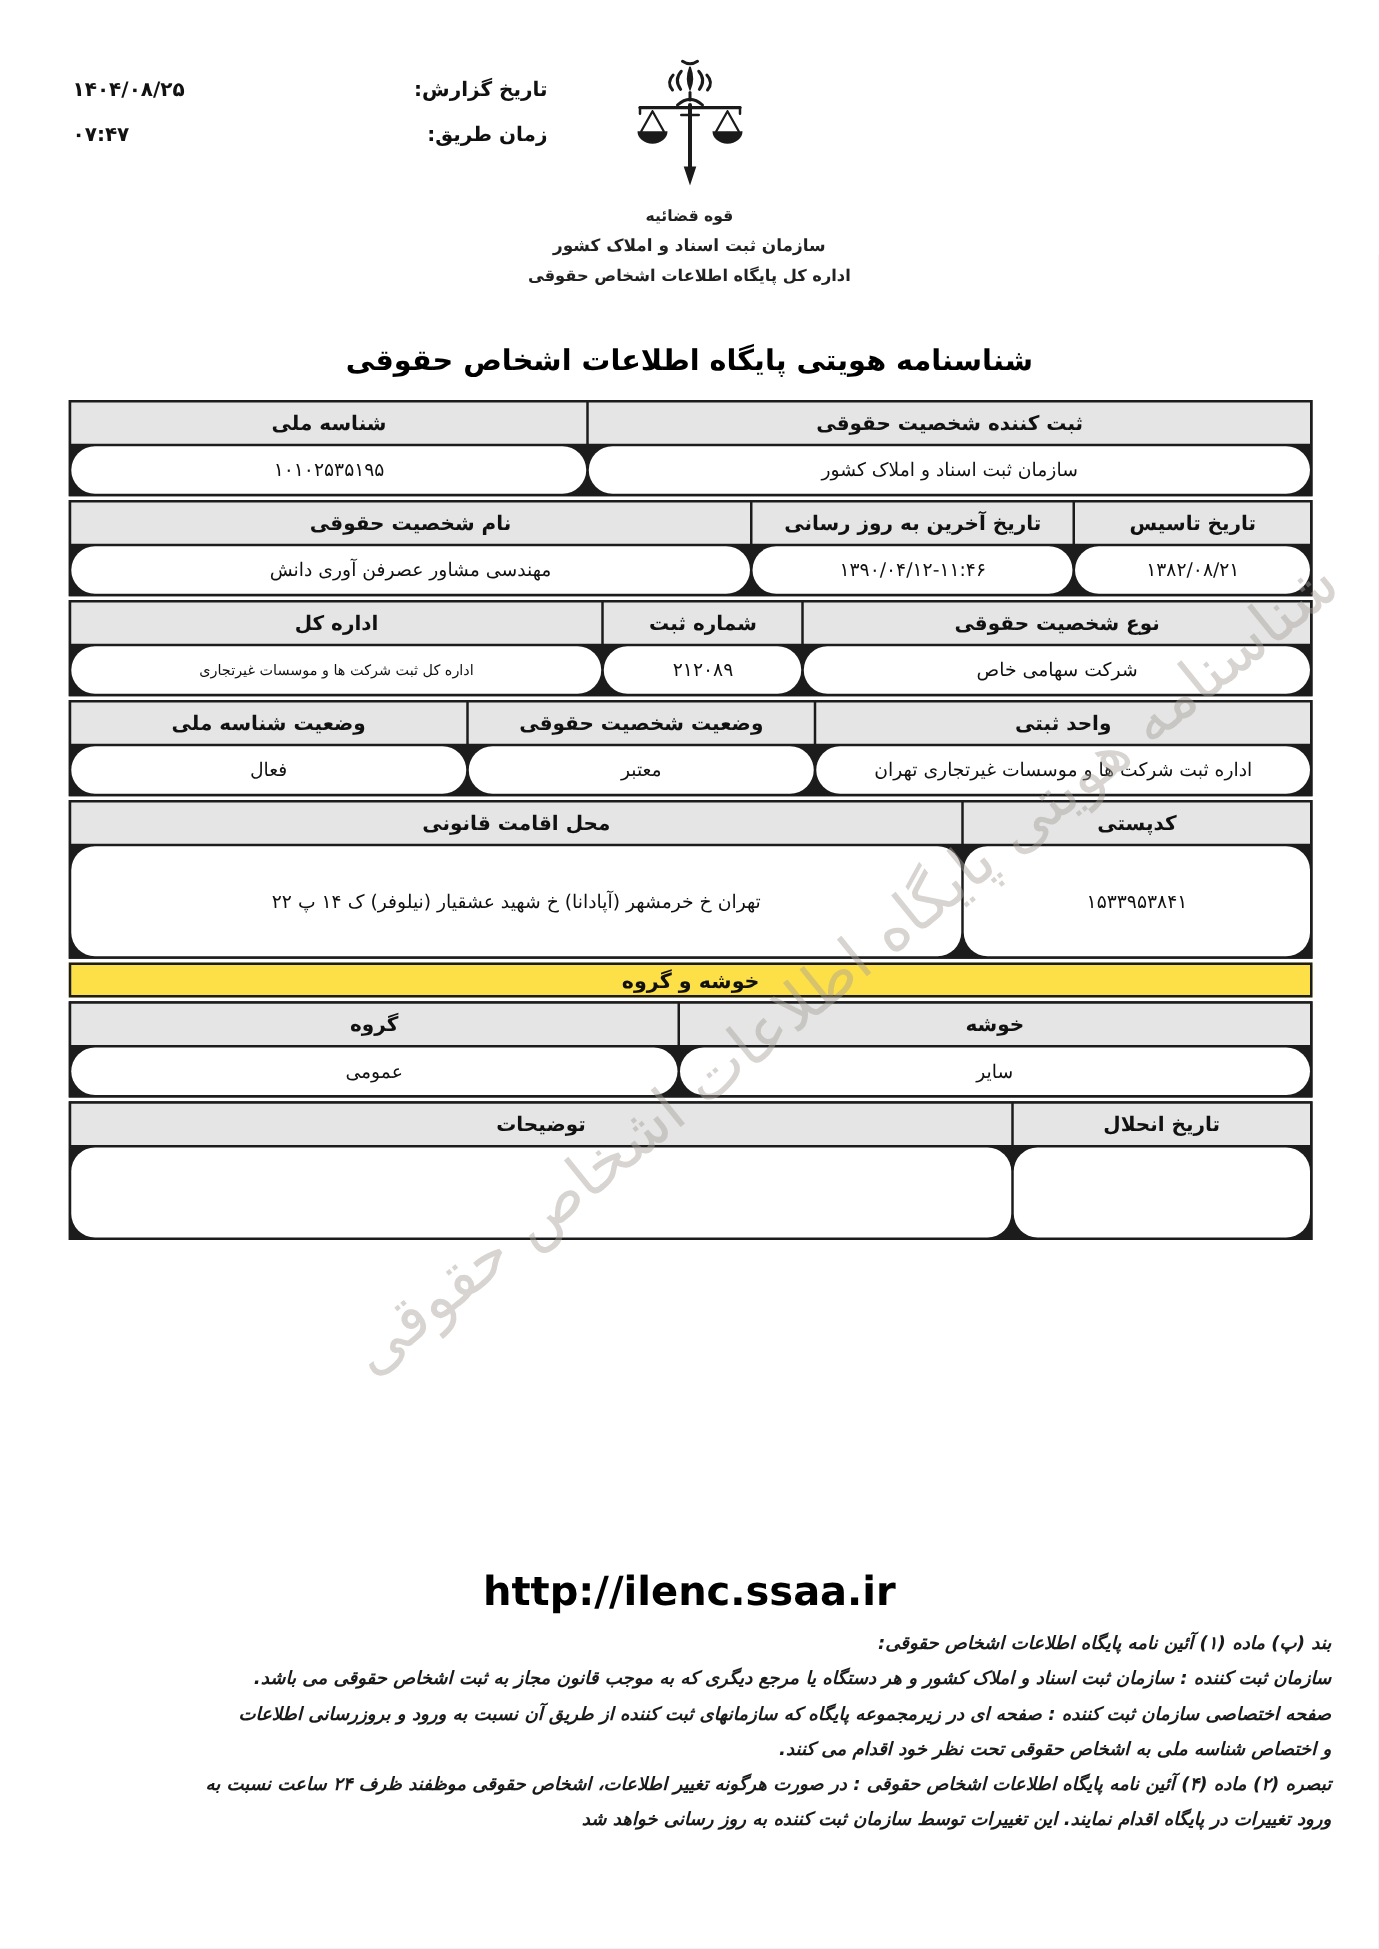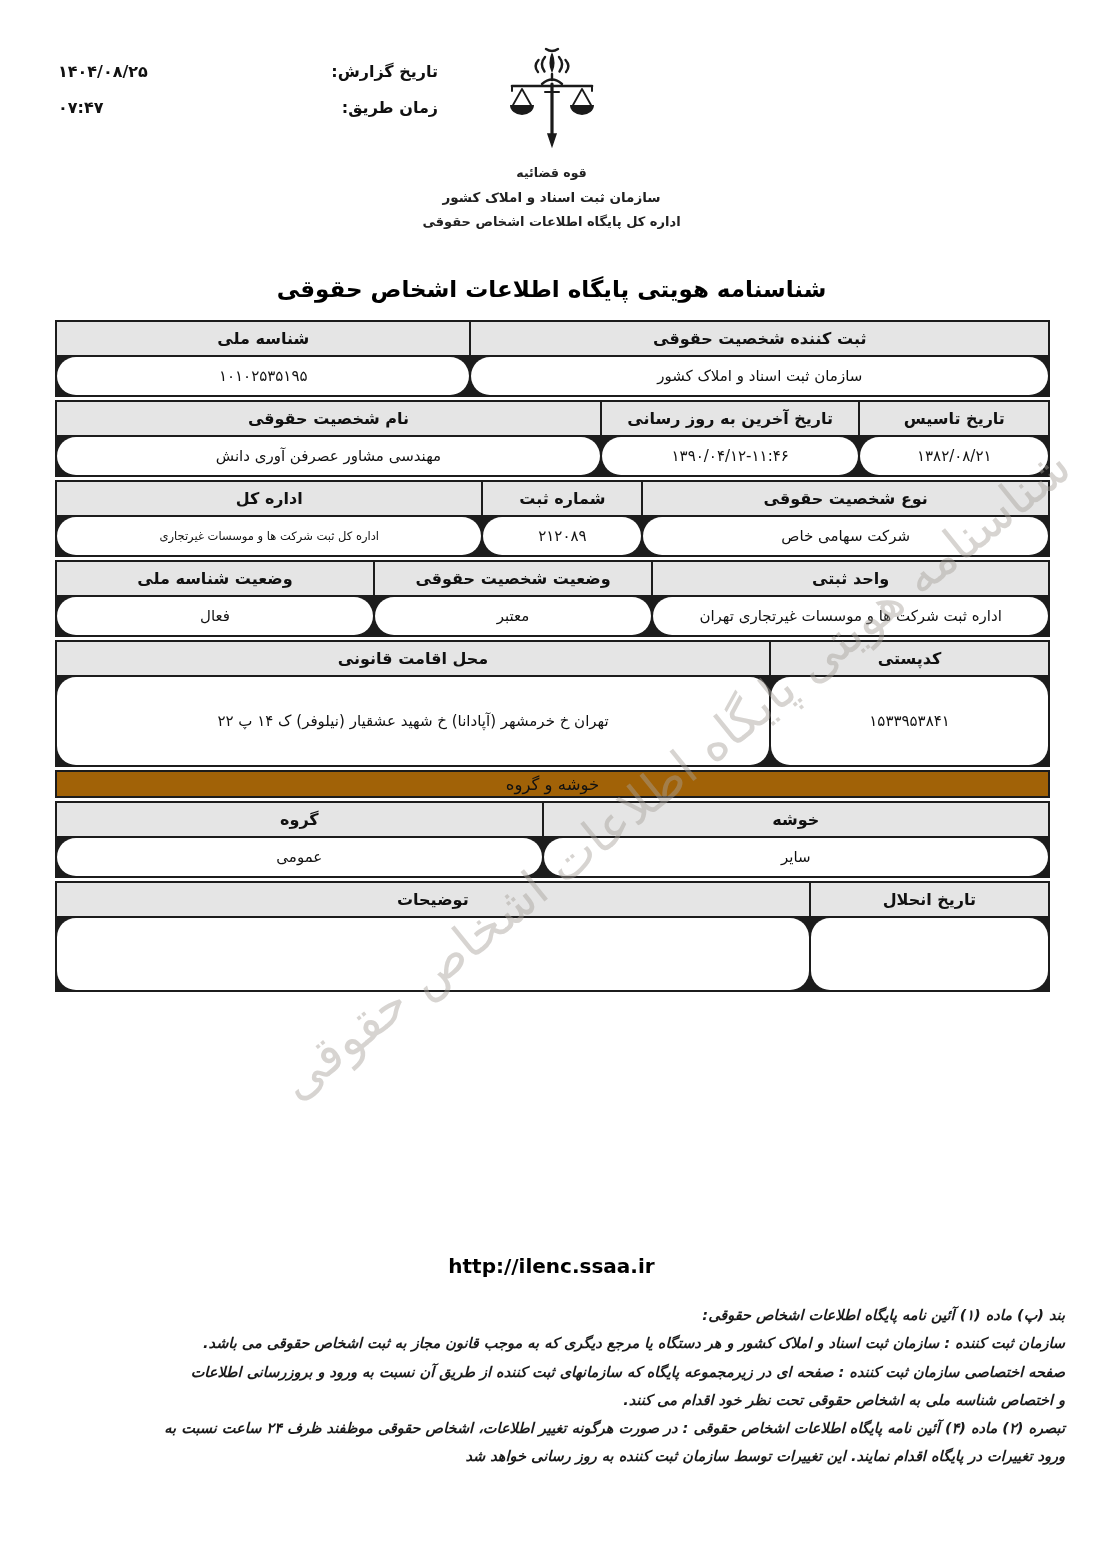--- a/index.html
+++ b/index.html
@@ -26,29 +26,29 @@
   .info-table{position:absolute;left:55px;top:320px;width:995px;direction:rtl;z-index:1;}
   .group{display:grid;grid-template-rows:33px 38px;gap:2px;background:#1c1c1c;
     border:2px solid #1c1c1c;margin-bottom:3px;}
   .group.tall-val{grid-template-rows:33px 88px;}
   .group.tall-val2{grid-template-rows:33px 72px;}
   .hc{background:#e5e5e5;display:flex;align-items:center;justify-content:center;
     font-weight:bold;font-size:16px;}
   .vc{background:#ffffff;display:flex;align-items:center;justify-content:center;
     font-size:15px;padding:0 8px;border-radius:19px;}
   .vc.small-text{font-size:11.5px;}
-  .section-bar{border:2px solid #1c1c1c;background:#a16207;height:24px;margin-bottom:3px;
-    display:flex;align-items:center;justify-content:center;font-weight:normal;font-size:16.5px;}
+  .section-bar{border:2px solid #1c1c1c;background:#fde047;height:24px;margin-bottom:3px;
+    display:flex;align-items:center;justify-content:center;font-weight:bold;font-size:16.5px;}
   
   .watermark{position:absolute;left:155px;top:745px;width:1040px;text-align:center;
     transform:rotate(-39deg);transform-origin:center;direction:rtl;
     font-size:50px;color:#a7a19a;opacity:.45;z-index:2;pointer-events:none;white-space:nowrap;}
   
   .site-url{position:absolute;left:0;right:0;top:1254px;text-align:center;direction:ltr;
-    font-size:20px;font-weight:bold;color:#000;}
+    font-size:32px;font-weight:bold;color:#000;}
   .legal{position:absolute;left:38px;right:38px;top:1301px;direction:rtl;text-align:right;
     font-size:14.5px;font-weight:bold;color:#1a1a1a;line-height:1.95;font-style:italic;}
   .legal-line{white-space:normal;}
 </style>
 </head>
 <body>
 
 <div class="page">
 
   <div class="report-block">

